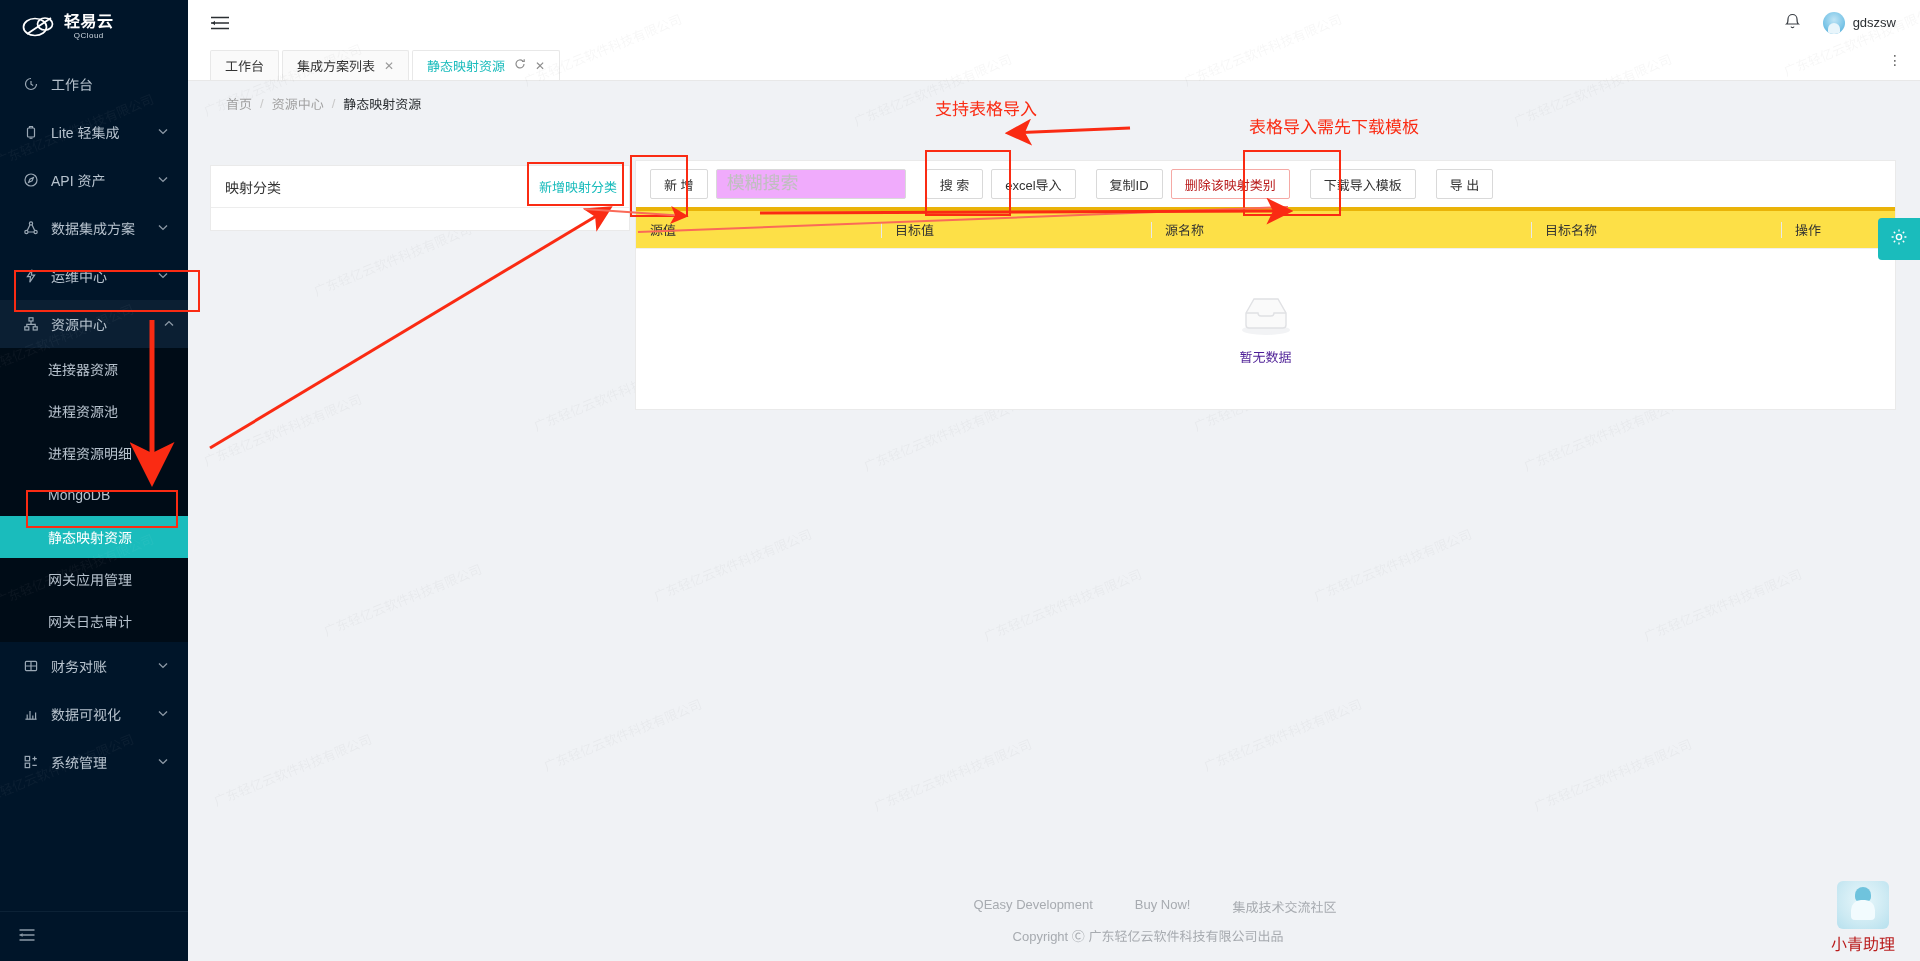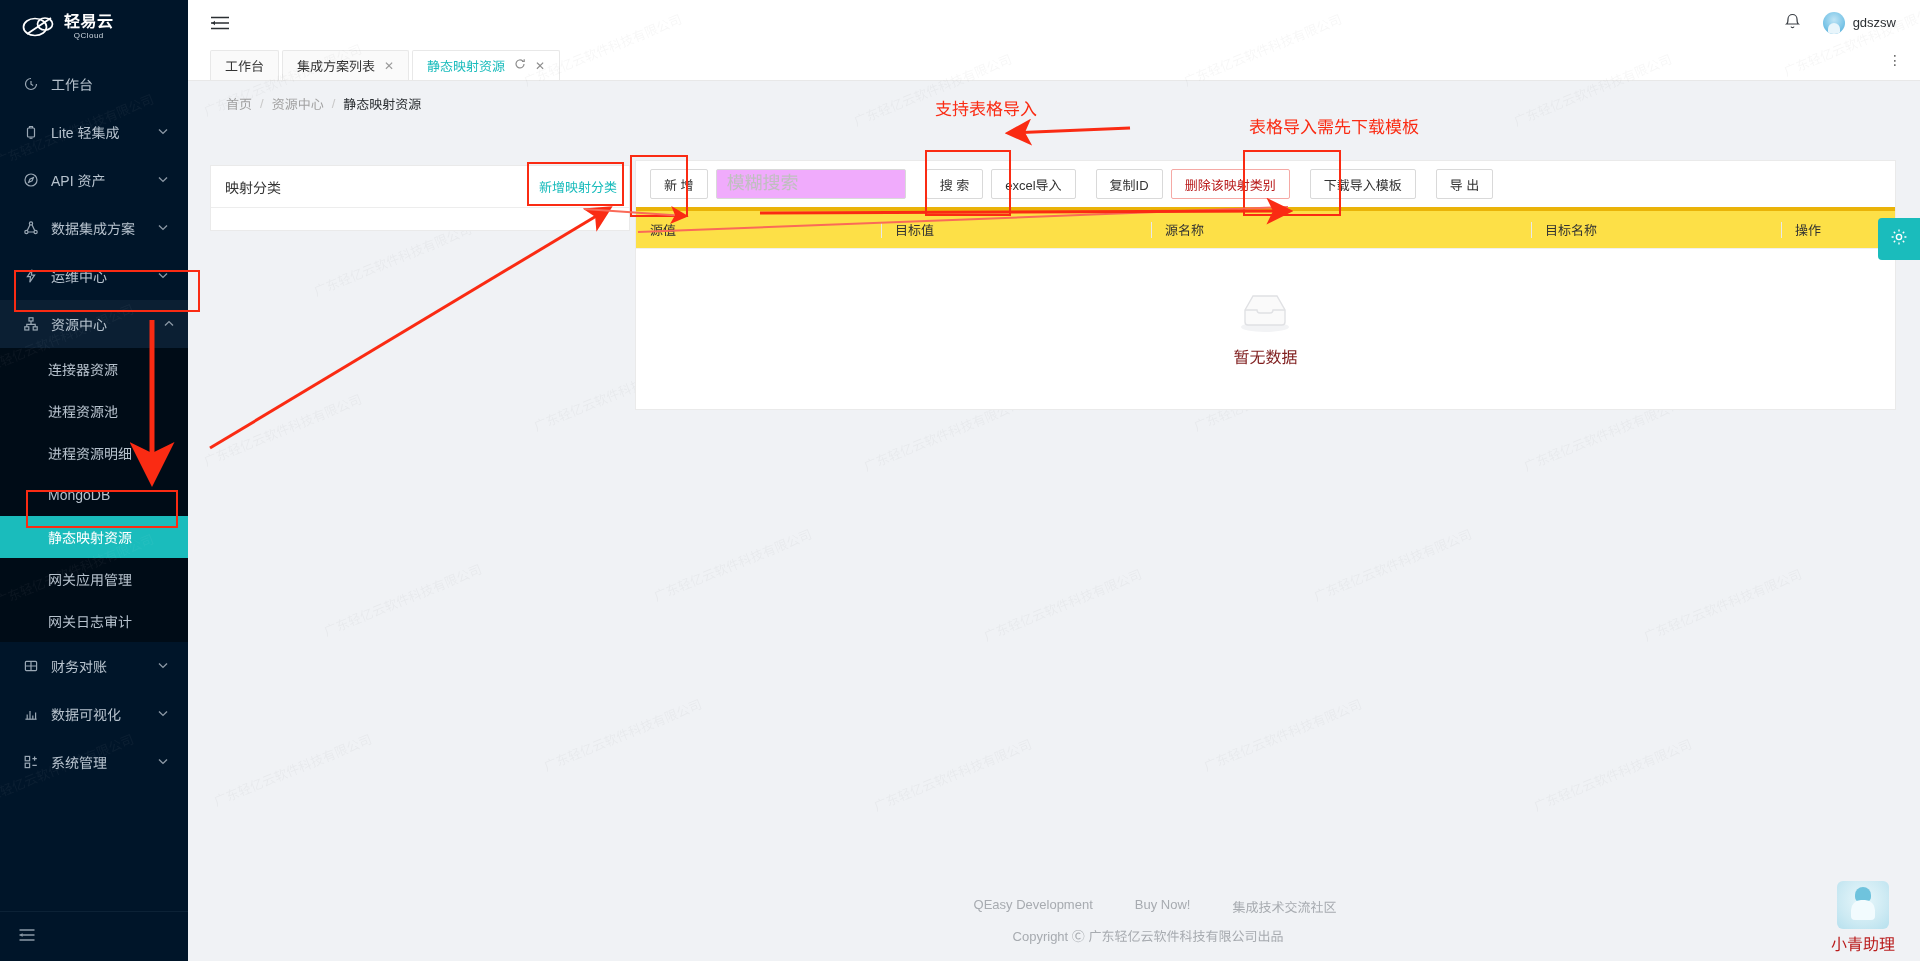--- a/index.html
+++ b/index.html
@@ -160,21 +160,21 @@
   }
   .th + .th::before {
     content: ""; position: absolute; left: 0; top: 11px; width: 1px; height: 16px;
     background: #e8e8e8;
   }
   .tbody {
     height: 160px; display: flex; flex-direction: column;
     align-items: center; justify-content: center; background: #fff;
   }
   .empty-box { display: flex; flex-direction: column; align-items: center; gap: 6px; }
-  .empty-text { font-size: 16px; color: #7f1d1d; }
+  .empty-text { font-size: 13px; color: #4c1d95; }
 
   .gear-tab {
     position: absolute; right: 0; top: 218px; width: 42px; height: 42px;
     background: #1abcbc; border-radius: 4px 0 0 4px;
     display: flex; align-items: center; justify-content: center; cursor: pointer;
     z-index: 6;
   }
 
   
   .footer {

